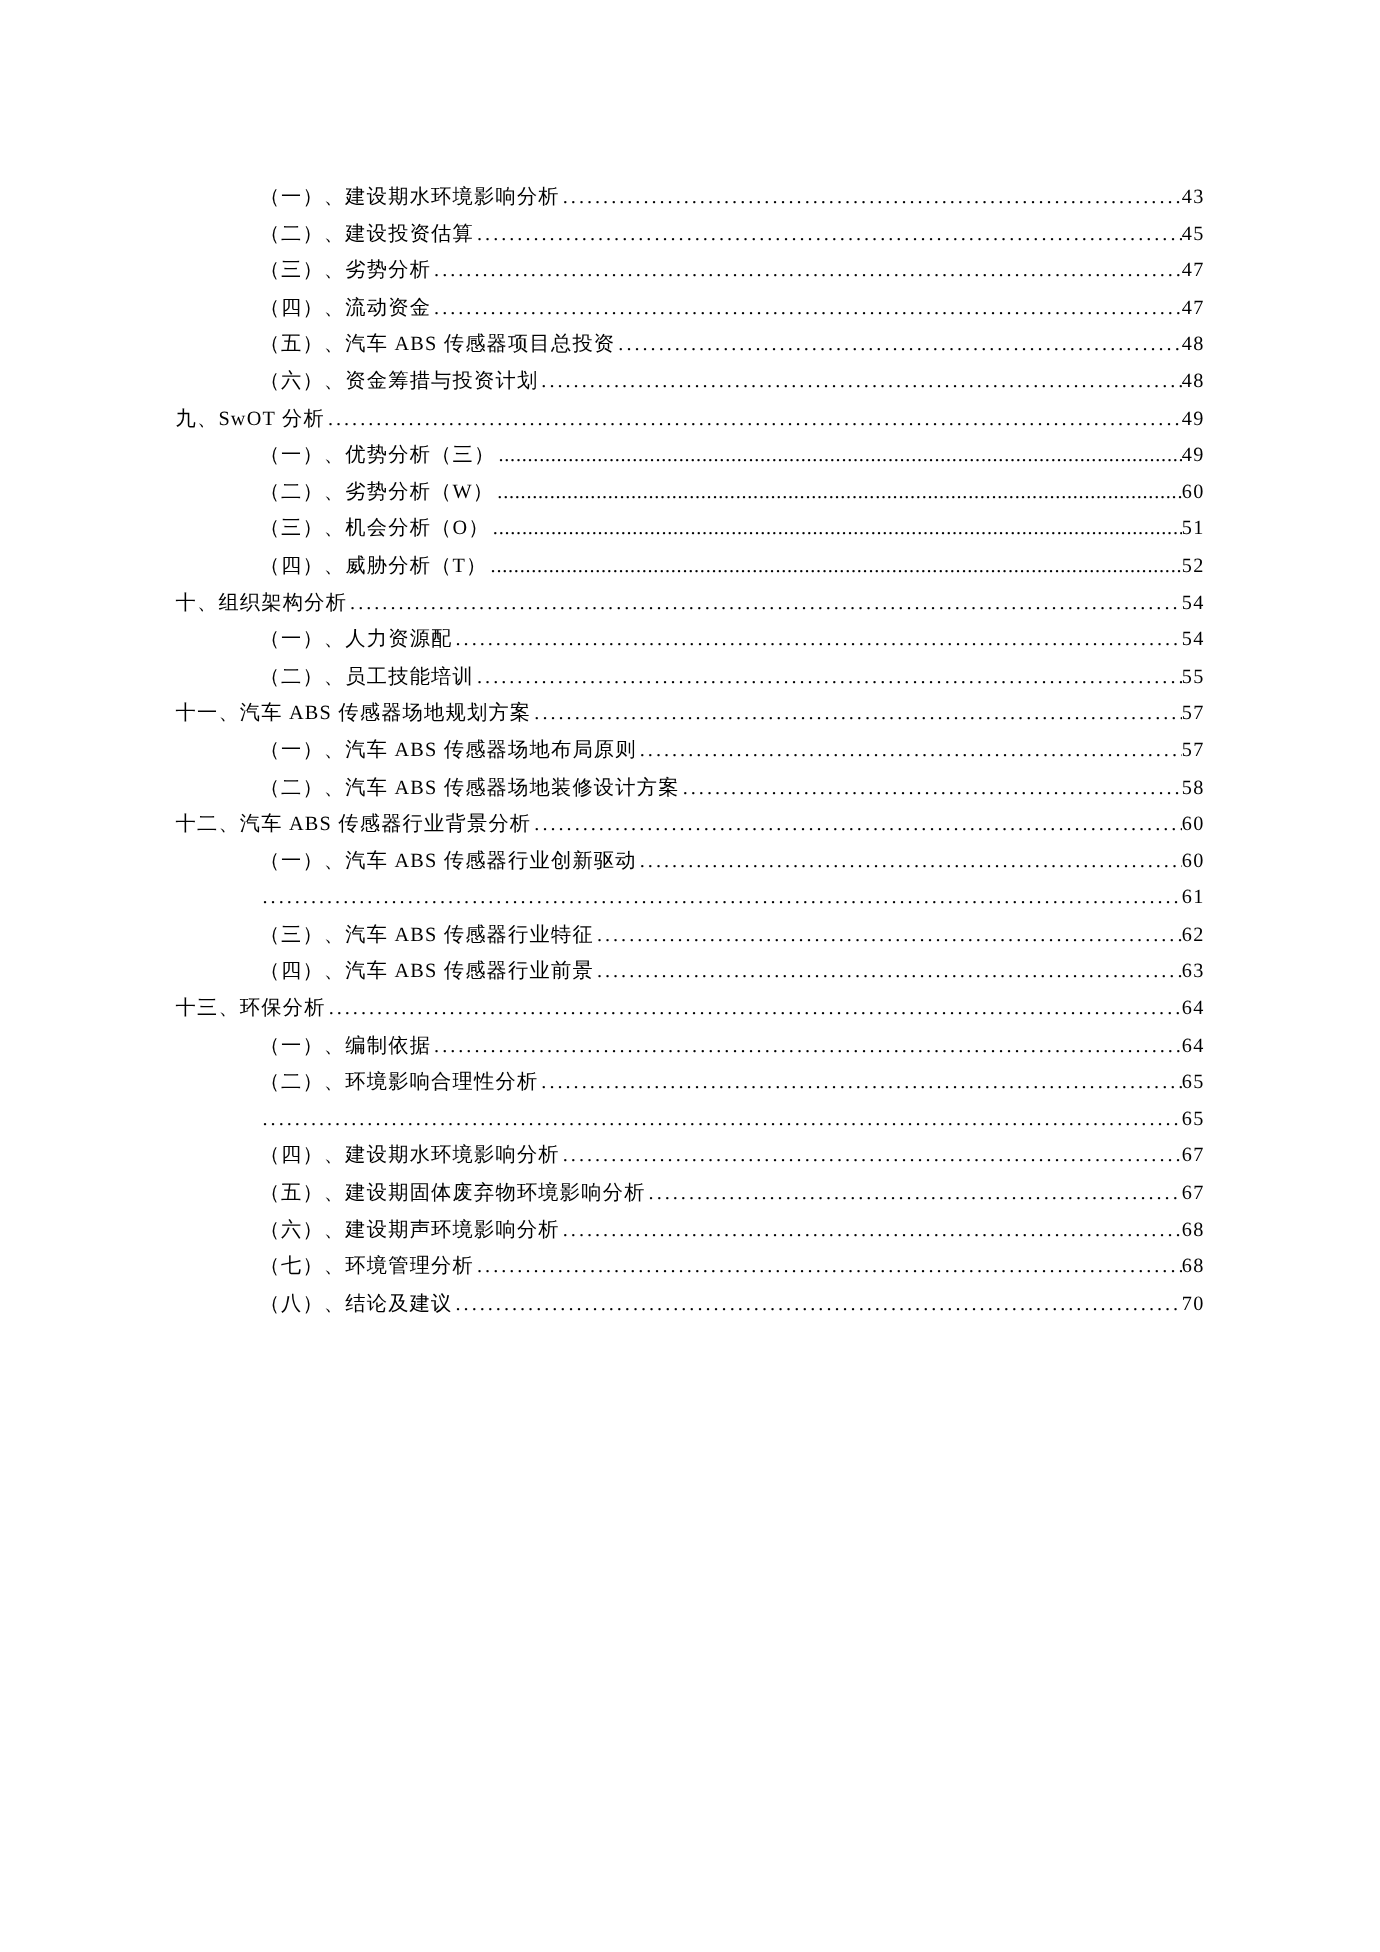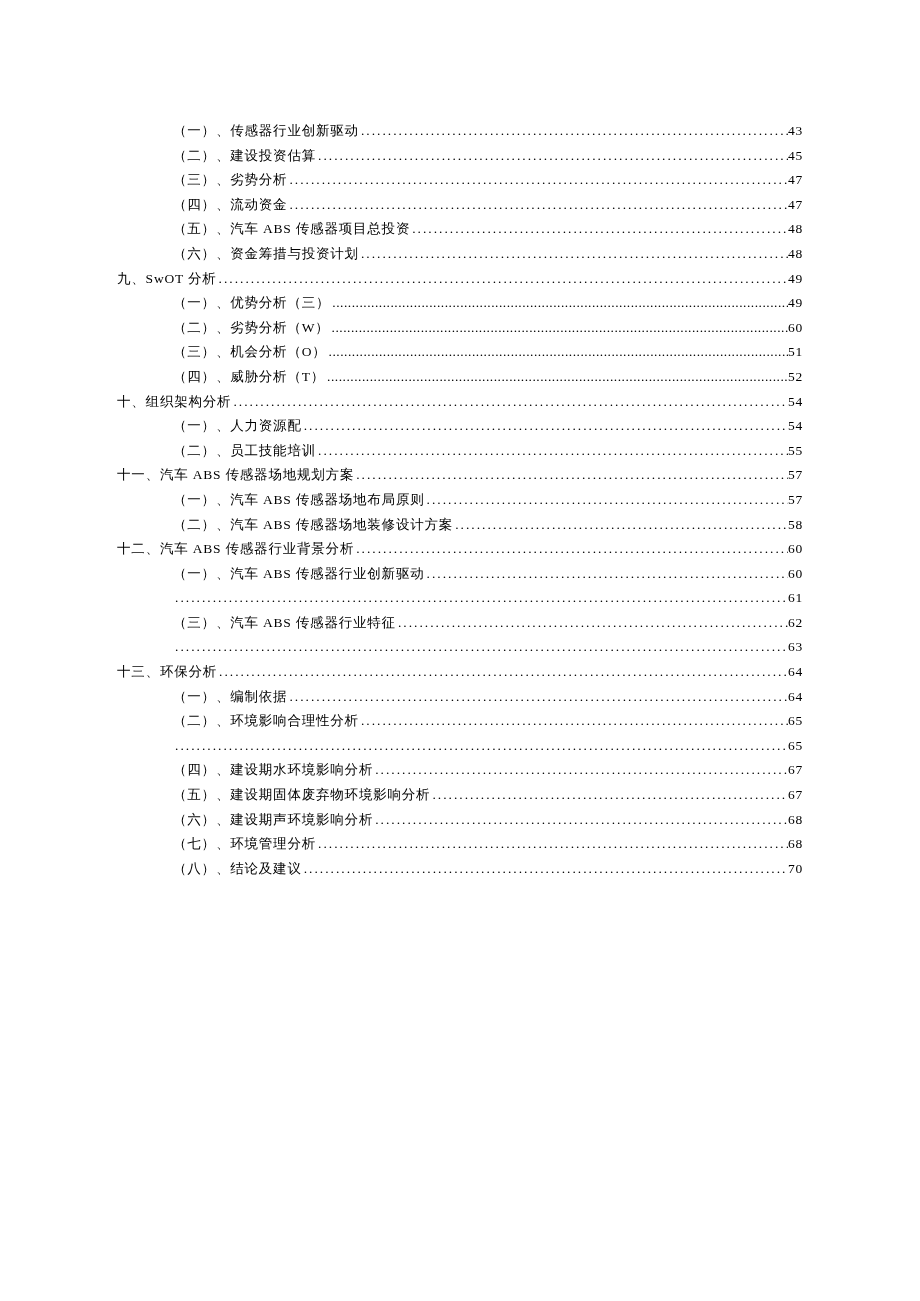--- a/index.html
+++ b/index.html
@@ -49,21 +49,21 @@
       flex-shrink: 0;
       text-align: right;
       font-family: Liberation Serif, serif;
     }
   </style>
 </head>
 <body>
 
 <div class="toc-container">
     <div class="toc-line level-2">
-      <span class="toc-text">（一）、传感器行业创新驱动</span>
+      <span class="toc-text">（一）、建设期水环境影响分析</span>
       <span class="toc-dots">............................................................................................................................................................</span>
       <span class="toc-page">43</span>
     </div>
     <div class="toc-line level-2">
       <span class="toc-text">（二）、建设投资估算</span>
       <span class="toc-dots">............................................................................................................................................................</span>
       <span class="toc-page">45</span>
     </div>
     <div class="toc-line level-2">
       <span class="toc-text">（三）、劣势分析</span>
@@ -153,20 +153,21 @@
     <div class="toc-line level-2">
       <span class="toc-dots">............................................................................................................................................................</span>
       <span class="toc-page">61</span>
     </div>
     <div class="toc-line level-2">
       <span class="toc-text">（三）、汽车 ABS 传感器行业特征</span>
       <span class="toc-dots">............................................................................................................................................................</span>
       <span class="toc-page">62</span>
     </div>
     <div class="toc-line level-2">
+      <span class="toc-text">（四）、汽车 ABS 传感器行业前景</span>
       <span class="toc-dots">............................................................................................................................................................</span>
       <span class="toc-page">63</span>
     </div>
     <div class="toc-line level-1">
       <span class="toc-text">十三、环保分析</span>
       <span class="toc-dots">............................................................................................................................................................</span>
       <span class="toc-page">64</span>
     </div>
     <div class="toc-line level-2">
       <span class="toc-text">（一）、编制依据</span>

